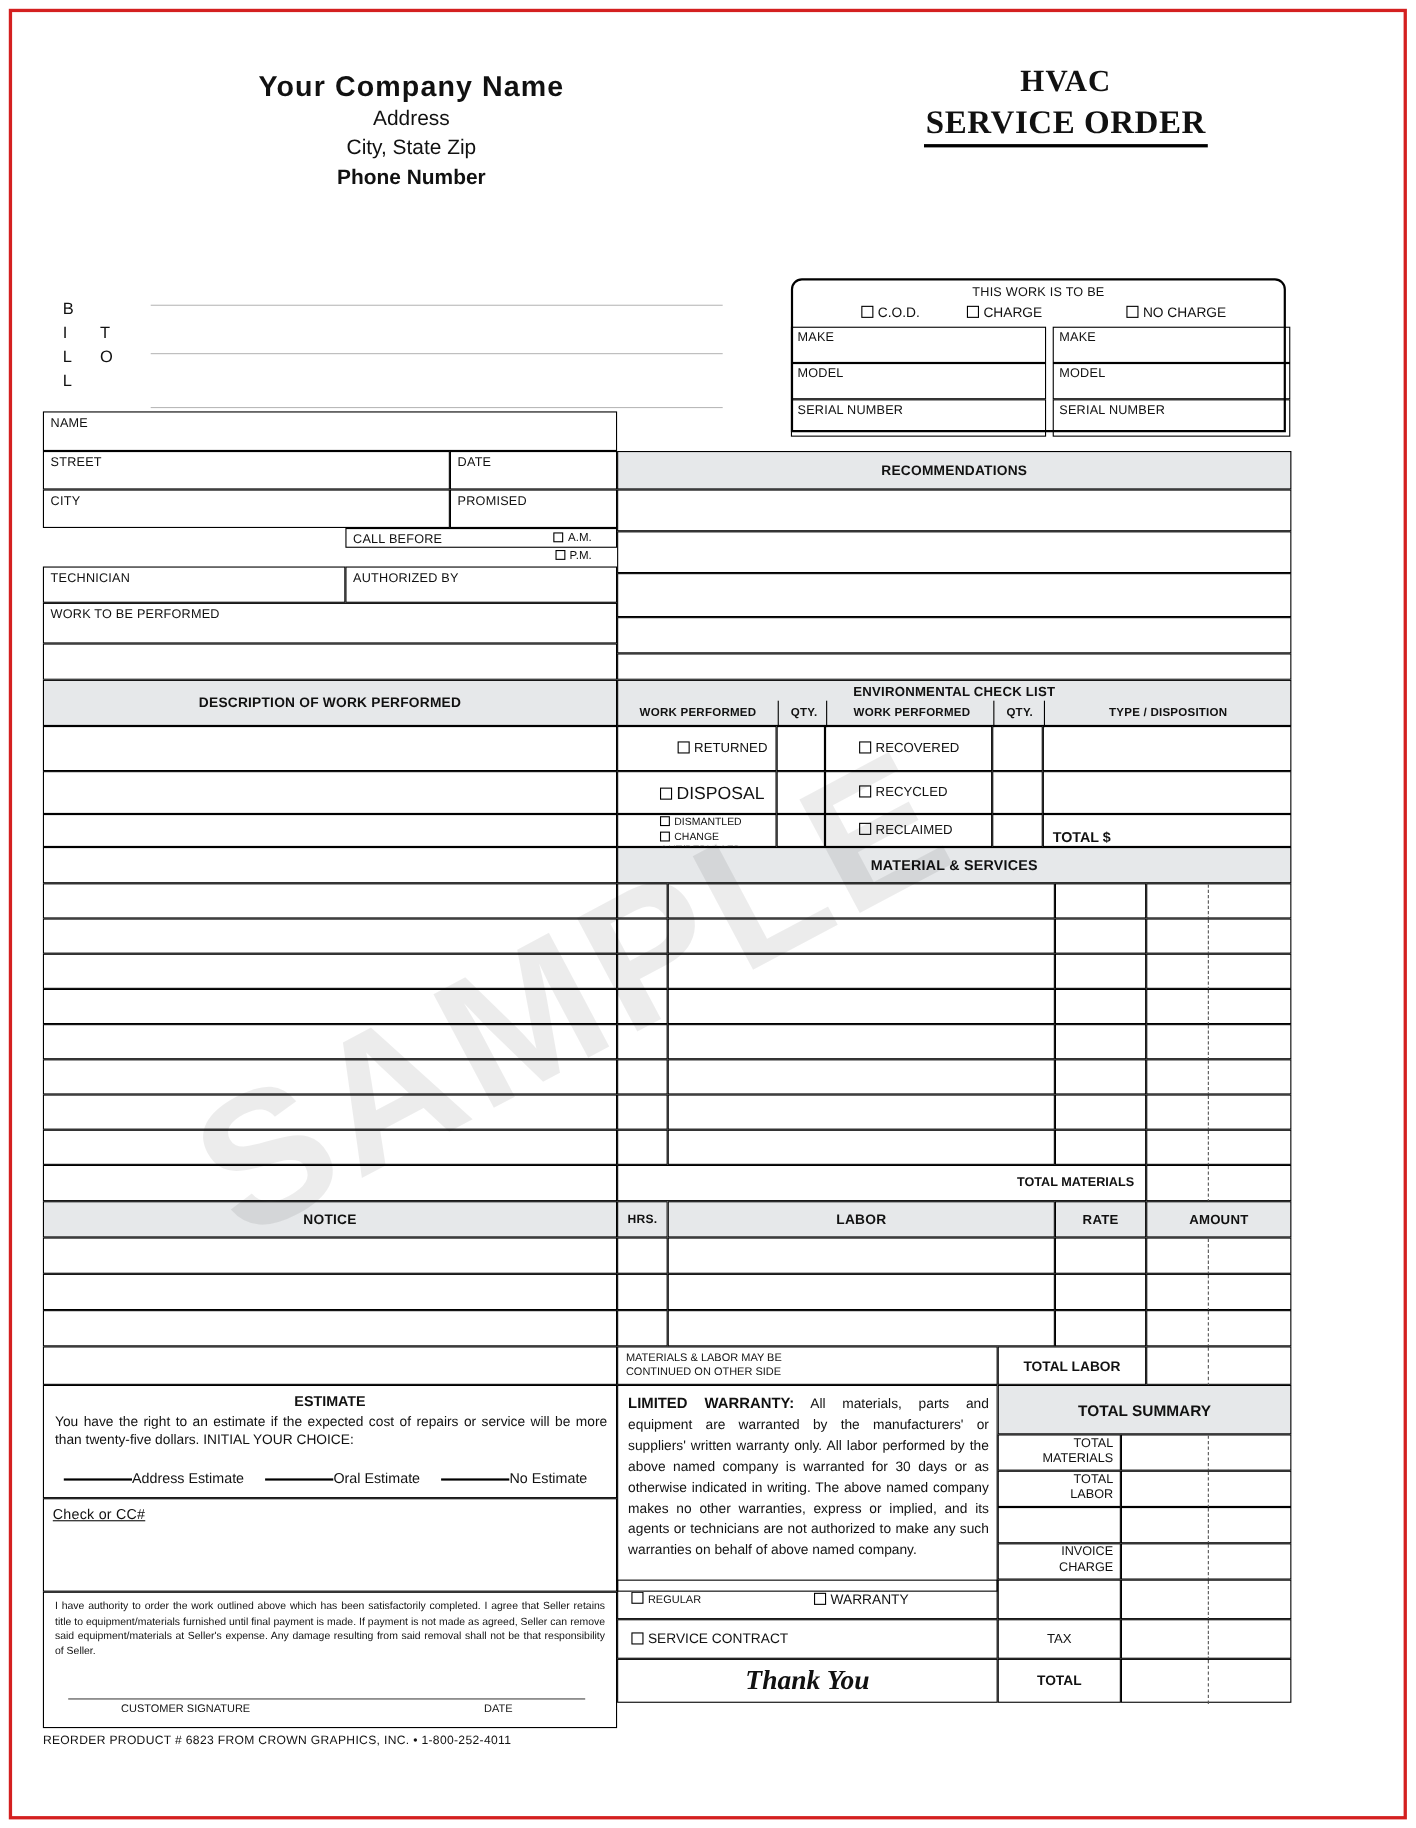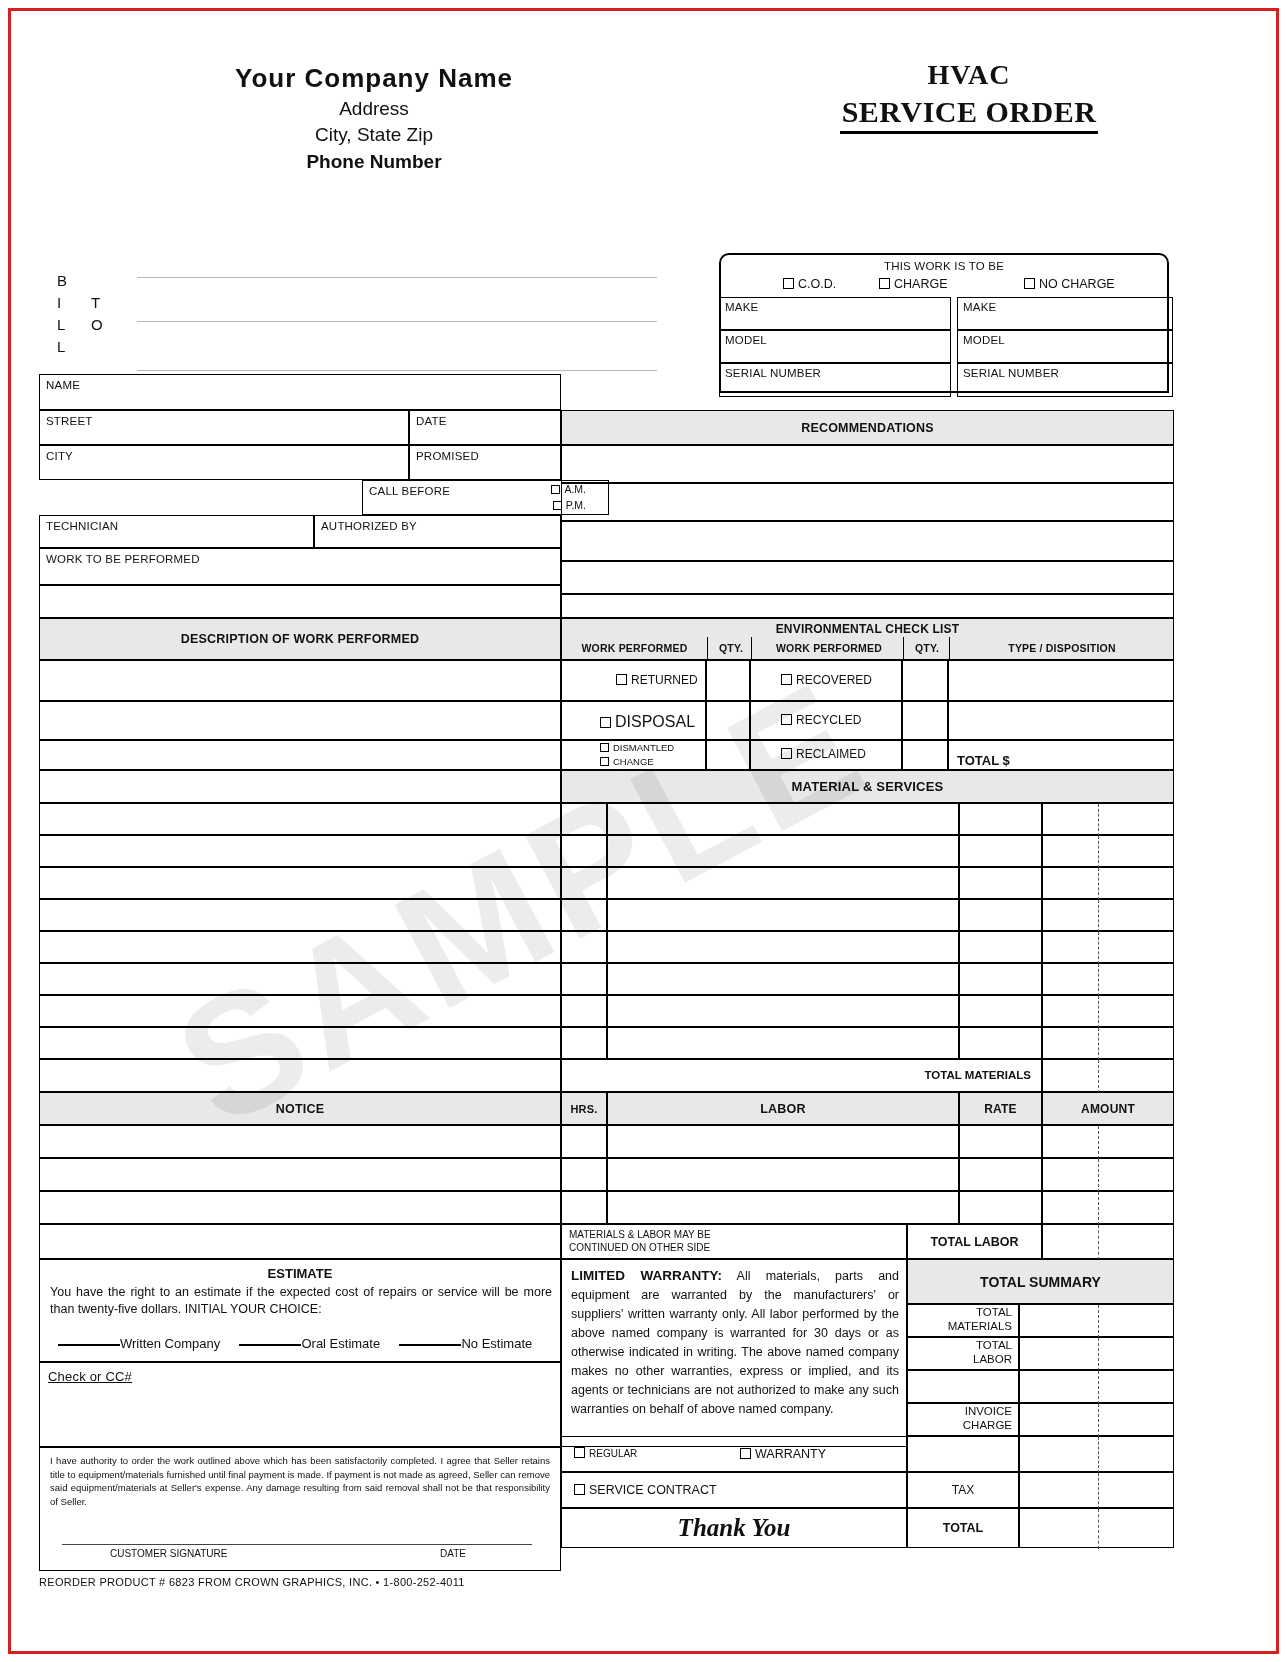--- a/index.html
+++ b/index.html
@@ -152,21 +152,21 @@
     <span class="lbl" style="position:absolute; left:6px; top:4px;">DATE</span>
   </div>
 
   <div class="bx" style="left:10px; top:420px; width:370px; height:35px;">
     <span class="lbl" style="position:absolute; left:6px; top:4px;">CITY</span>
   </div>
   <div class="bx" style="left:380px; top:420px; width:152px; height:35px;">
     <span class="lbl" style="position:absolute; left:6px; top:4px;">PROMISED</span>
   </div>
 
-  <div class="bx" style="left:285px; top:455px; width:247px; height:35px;margin-left:48px;">
+  <div class="bx" style="left:285px; top:455px; width:247px; height:18px;">
     <span class="lbl" style="position:absolute; left:6px; top:4px;">CALL BEFORE</span>
     <span style="position:absolute; right:22px; top:2px; font-size:10.5px;">
       <span class="cb cb-sm"></span><span>A.M.</span>
     </span>
     <span style="position:absolute; right:22px; top:18px; font-size:10.5px;">
       <span class="cb cb-sm"></span><span>P.M.</span>
     </span>
   </div>
 
   <div class="bx" style="left:10px; top:490px; width:275px; height:33px;">
@@ -365,21 +365,21 @@
   </div>
   <div class="bx ctr" style="left:878px; top:1199px; width:135px; height:35px; font-size:12.5px; font-weight:bold;">TOTAL LABOR</div>
   <div class="bx" style="left:1013px; top:1199px; width:132px; height:35px;">
     <div class="dash" style="left:55px; top:0; height:35px;"></div>
   </div>
 
   <div class="bx" style="left:10px; top:1234px; width:522px; height:103px;">
     <div class="ctr" style="position:absolute; left:0; top:6px; width:100%; font-size:13px; font-weight:bold;">ESTIMATE</div>
     <div class="para" style="position:absolute; left:10px; top:24px; width:502px;">You have the right to an estimate if the expected cost of repairs or service will be more than twenty-five dollars. INITIAL YOUR CHOICE:</div>
     <div style="position:absolute; left:18px; top:76px; width:500px; font-size:13px;">
-      <span class="blank-ul"></span><span>Written Company</span>
+      <span class="blank-ul"></span><span>Address Estimate</span>
       <span style="display:inline-block;width:12px"></span>
       <span class="blank-ul"></span><span>Oral Estimate</span>
       <span style="display:inline-block;width:12px"></span>
       <span class="blank-ul"></span><span>No Estimate</span>
     </div>
   </div>
 
   <div class="bx" style="left:10px; top:1337px; width:522px; height:85px;">
     <span class="lbl" style="position:absolute; left:8px; top:6px; font-size:13px;text-decoration:underline;">Check or CC#</span>
   </div>

